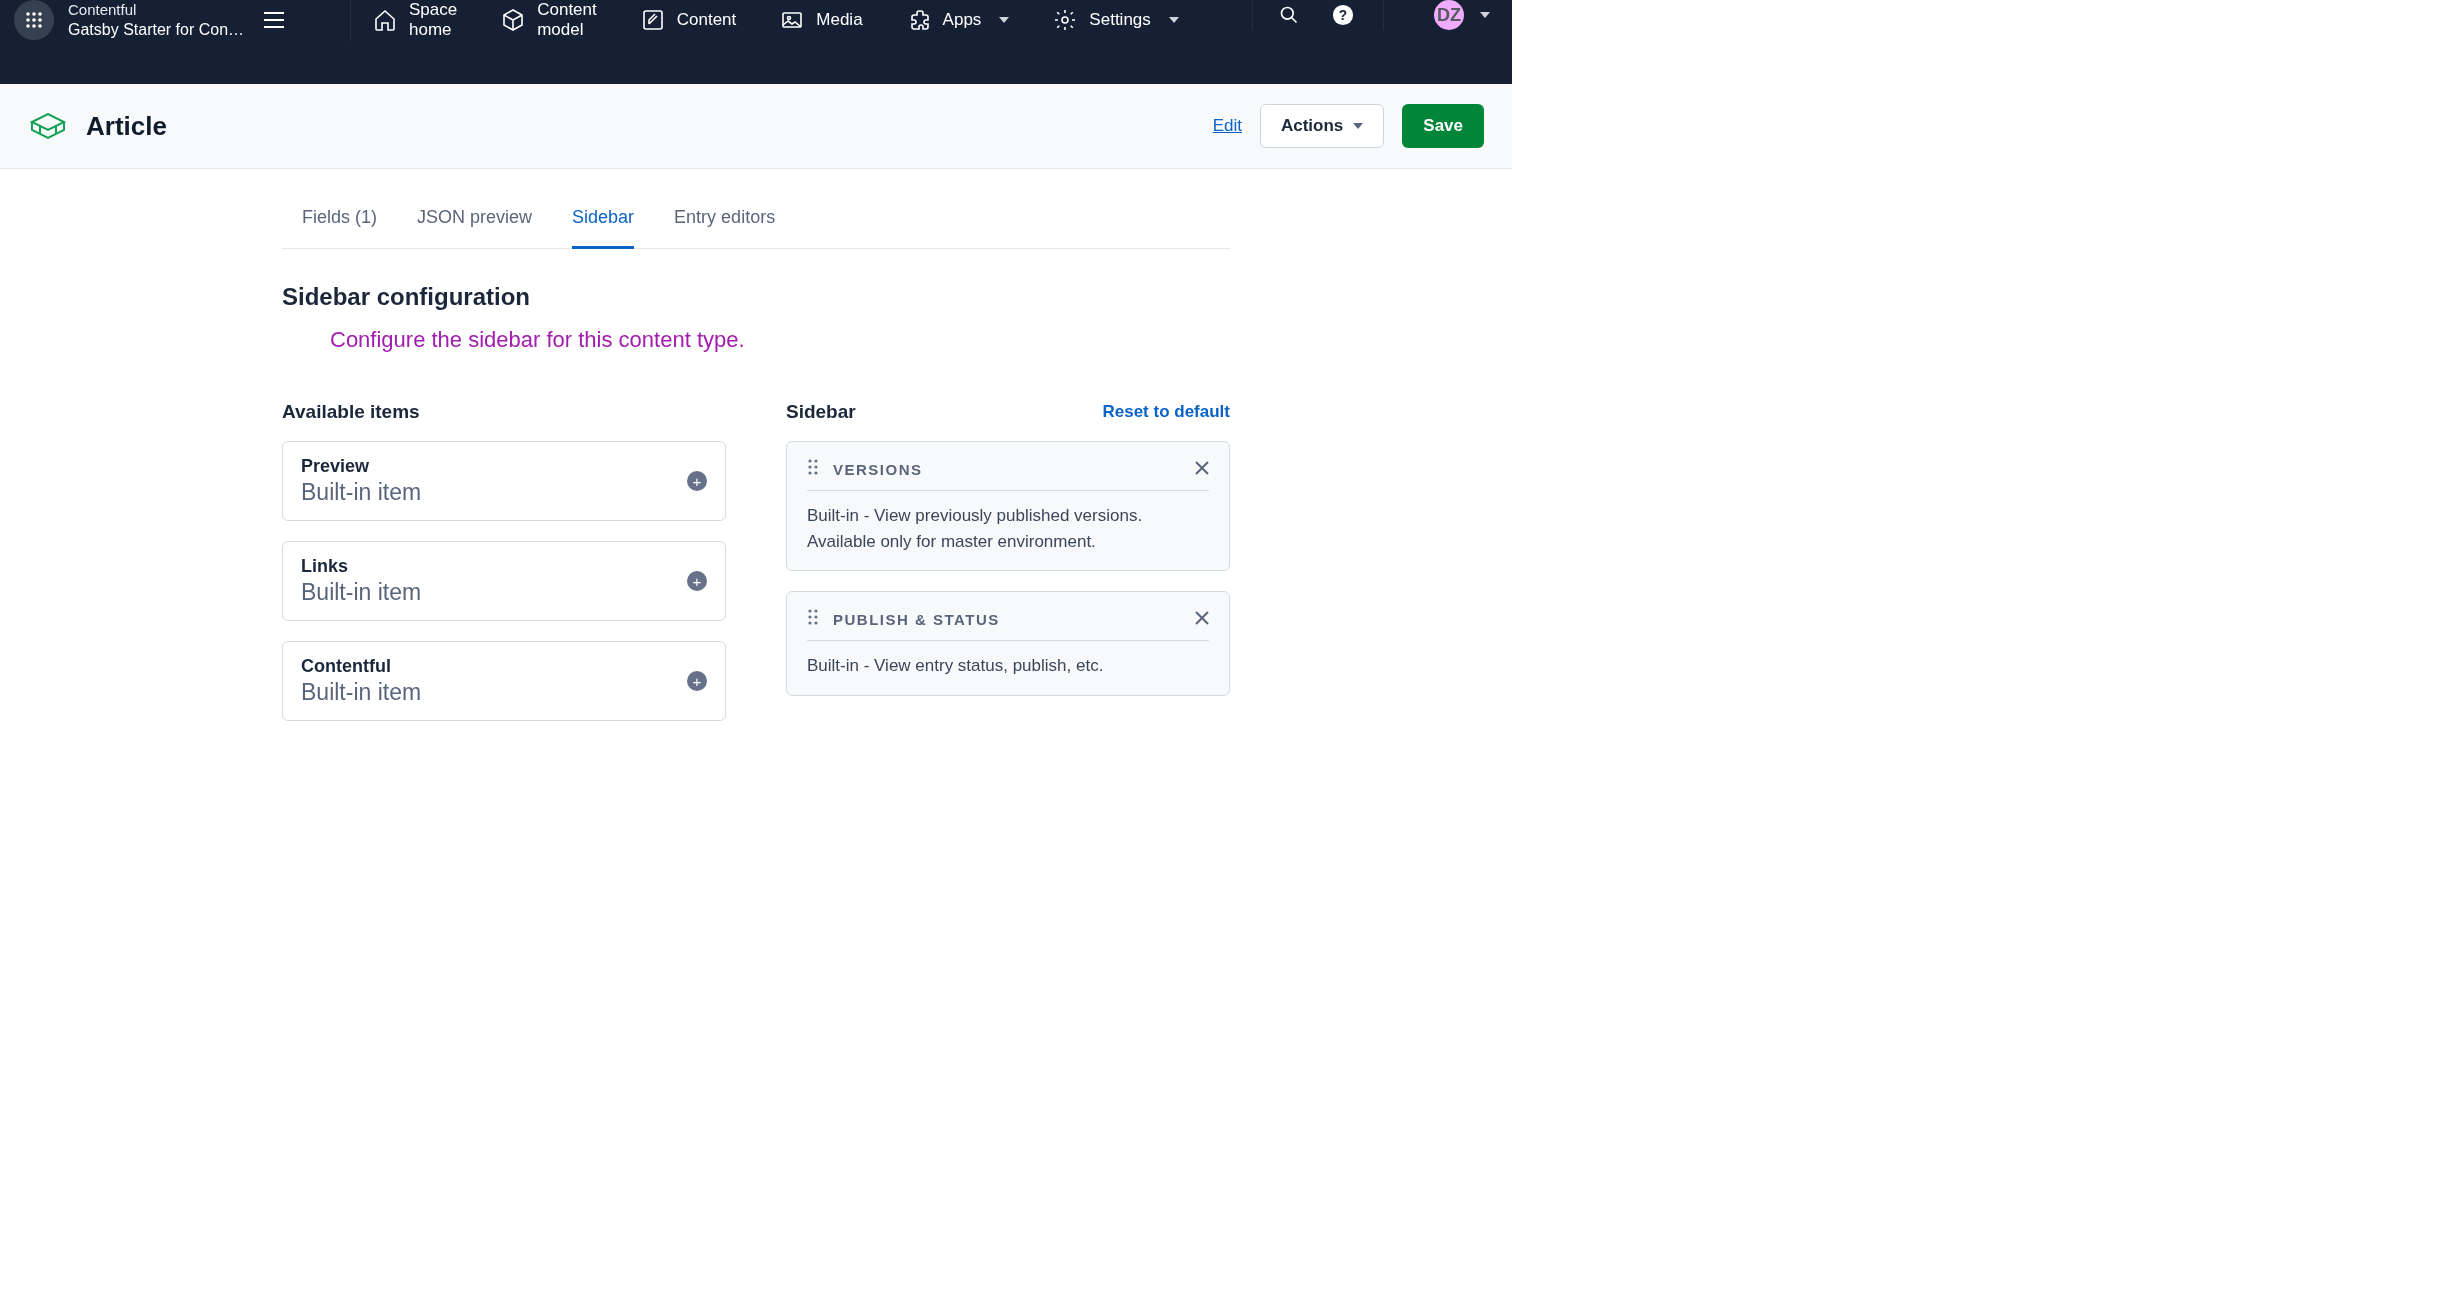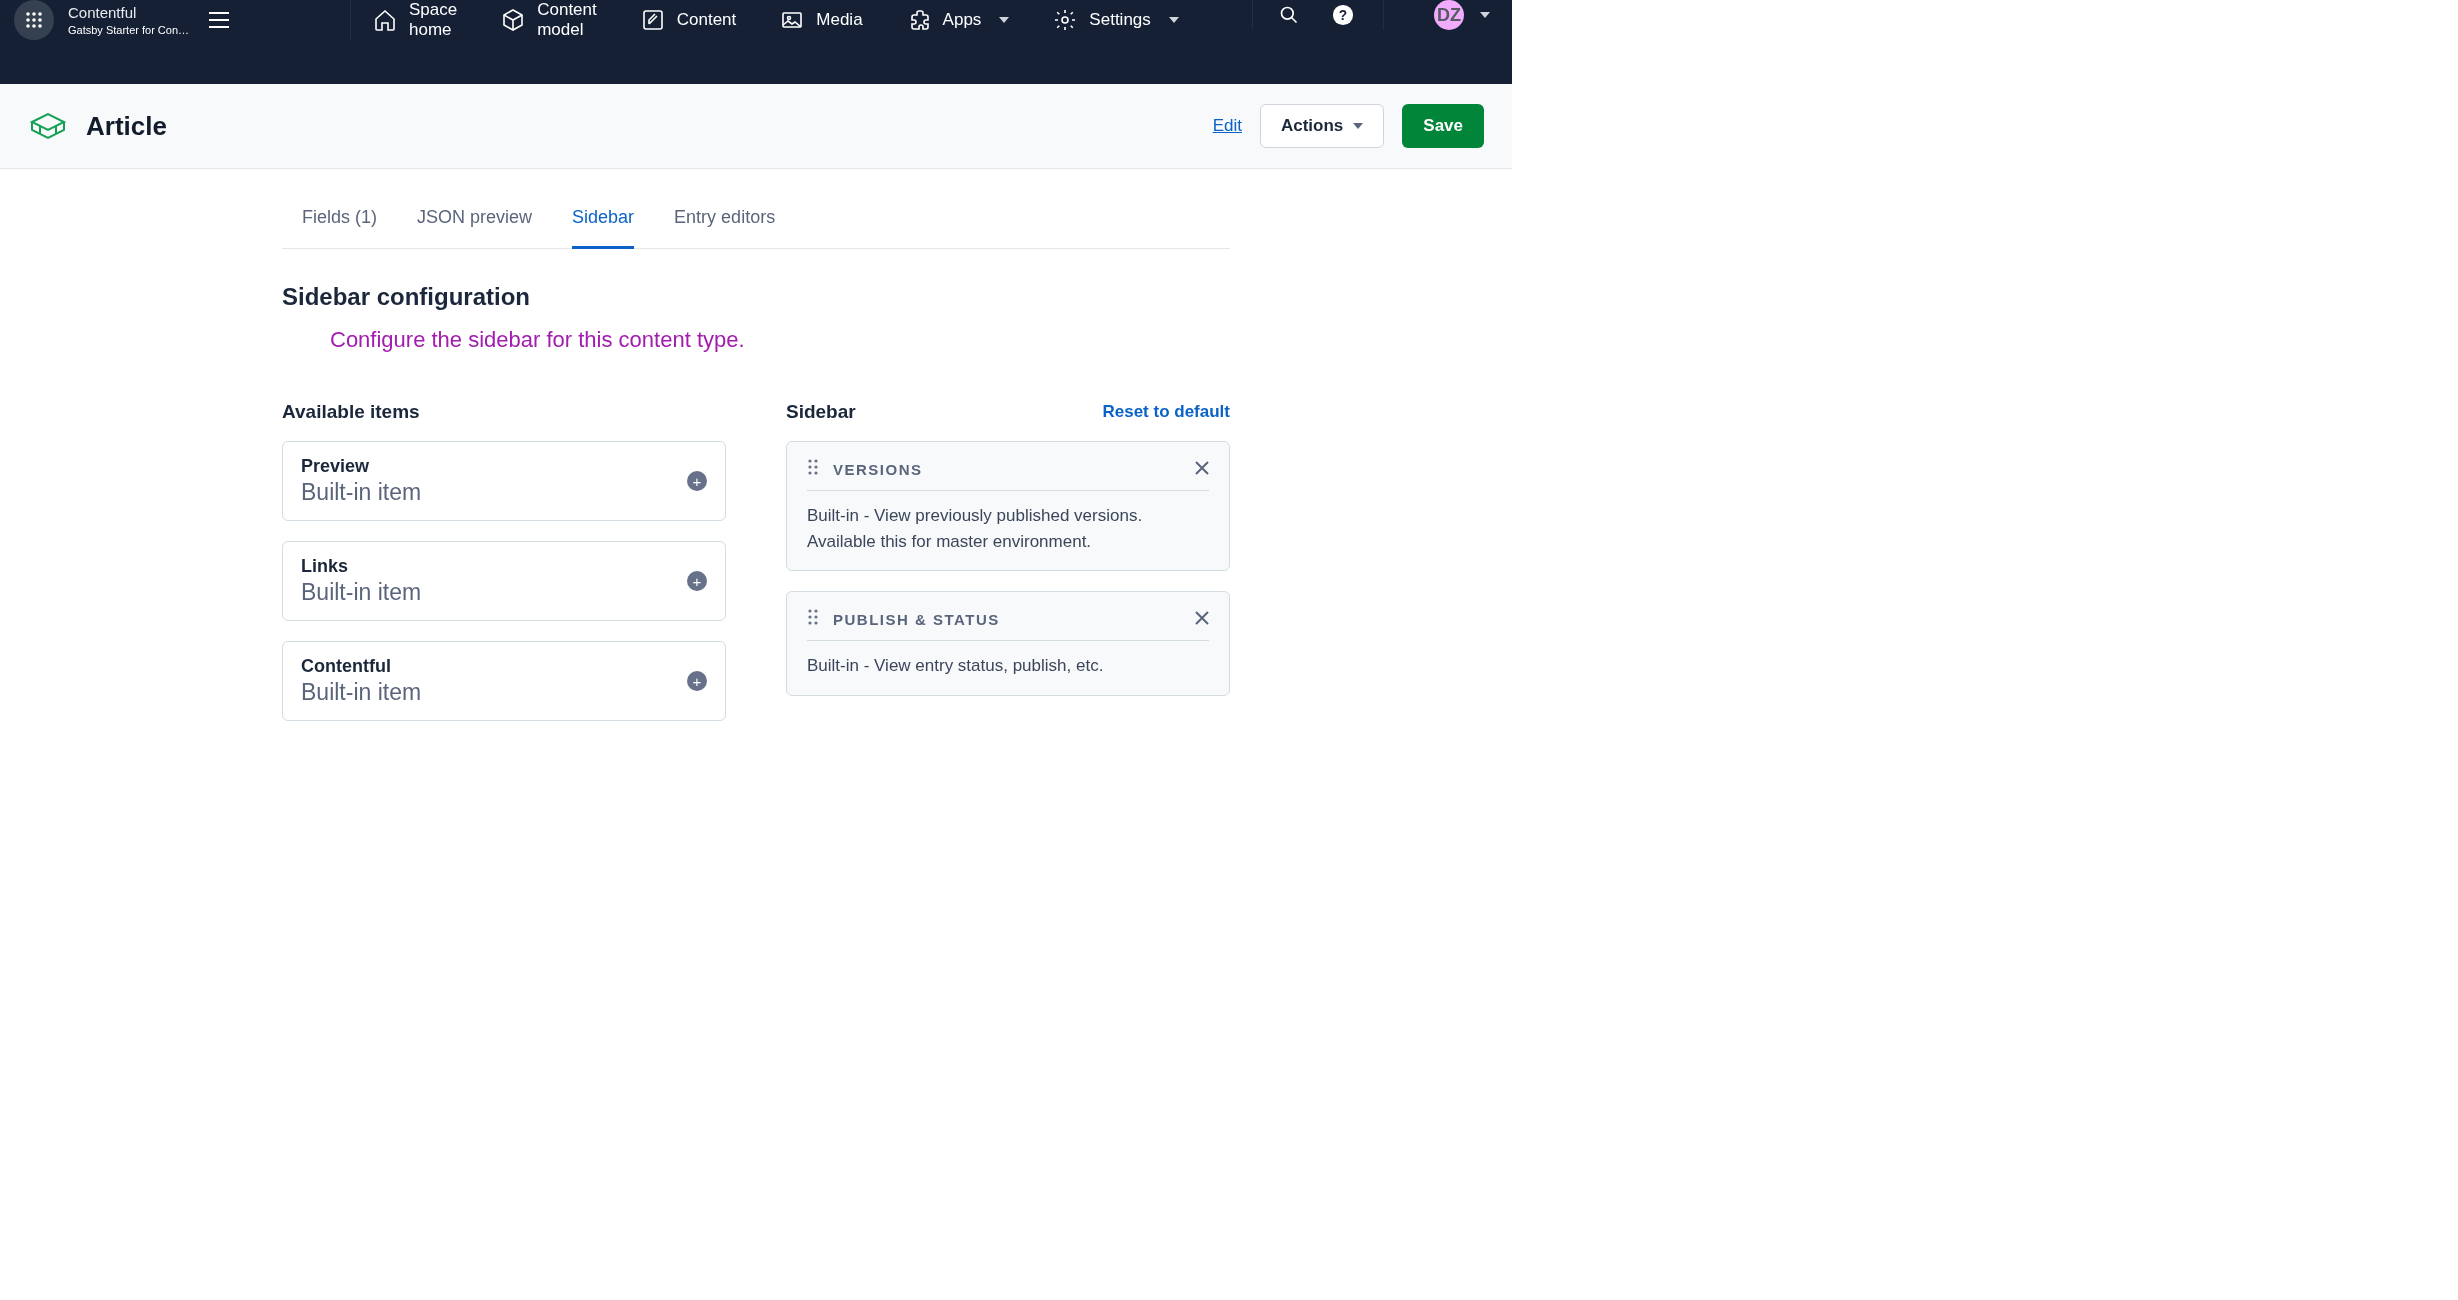--- a/index.html
+++ b/index.html
@@ -28,21 +28,21 @@
   }
   .app-switcher {
     width: 40px; height: 40px;
     border-radius: 50%;
     background: #354050;
     display: flex; align-items: center; justify-content: center;
     flex-shrink: 0;
   }
   .space-block { display:flex; flex-direction:column; line-height:1.3; max-width: 200px; }
   .space-brand { font-size: 15px; color: #e8eaee; }
-  .space-name { font-size: 11px; color: #fff; white-space: nowrap; overflow: hidden; text-overflow: ellipsis; }
+  .space-name { font-size: 16px; color: #fff; white-space: nowrap; overflow: hidden; text-overflow: ellipsis; }
   .hamburger { display:flex; align-items:center; justify-content:center; width:32px; height:32px; cursor:pointer; }
 
   .topnav-main {
     display:flex;
     align-items:stretch;
     flex:1;
     border-left: 1px solid rgba(255,255,255,0.06);
   }
   .nav-item {
     display:flex;
@@ -328,21 +328,21 @@
                   <circle cx="9" cy="15" r="1.6" fill="#67728a"></circle>
                 </svg>
             </span>
             <div class="sc-title">VERSIONS</div>
             <span class="close-x">
               <svg width="14" height="14" viewBox="0 0 14 14">
                   <path d="M1 1l12 12M13 1L1 13" stroke="#5a657c" stroke-width="2"></path>
                 </svg>
             </span>
           </div>
-          <div class="sc-desc">Built-in - View previously published versions. Available this for master environment.</div>
+          <div class="sc-desc">Built-in - View previously published versions. Available only for master environment.</div>
         </div>
 
         <div class="sidebar-card">
           <div class="sc-header">
             <span class="drag">
               <svg width="12" height="18" viewBox="0 0 12 18">
                   <circle cx="3" cy="3" r="1.6" fill="#67728a"></circle>
                   <circle cx="9" cy="3" r="1.6" fill="#67728a"></circle>
                   <circle cx="3" cy="9" r="1.6" fill="#67728a"></circle>
                   <circle cx="9" cy="9" r="1.6" fill="#67728a"></circle>

